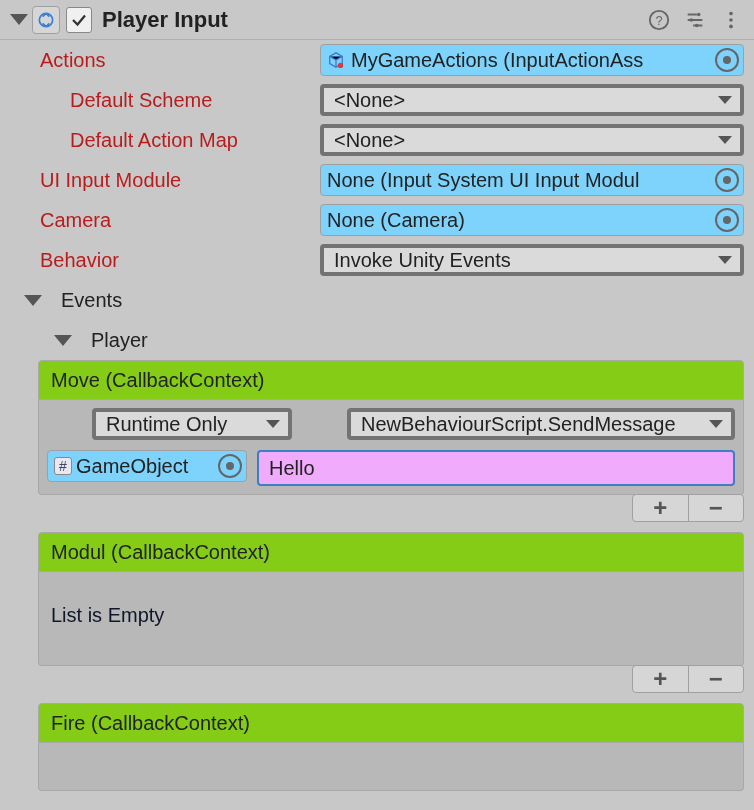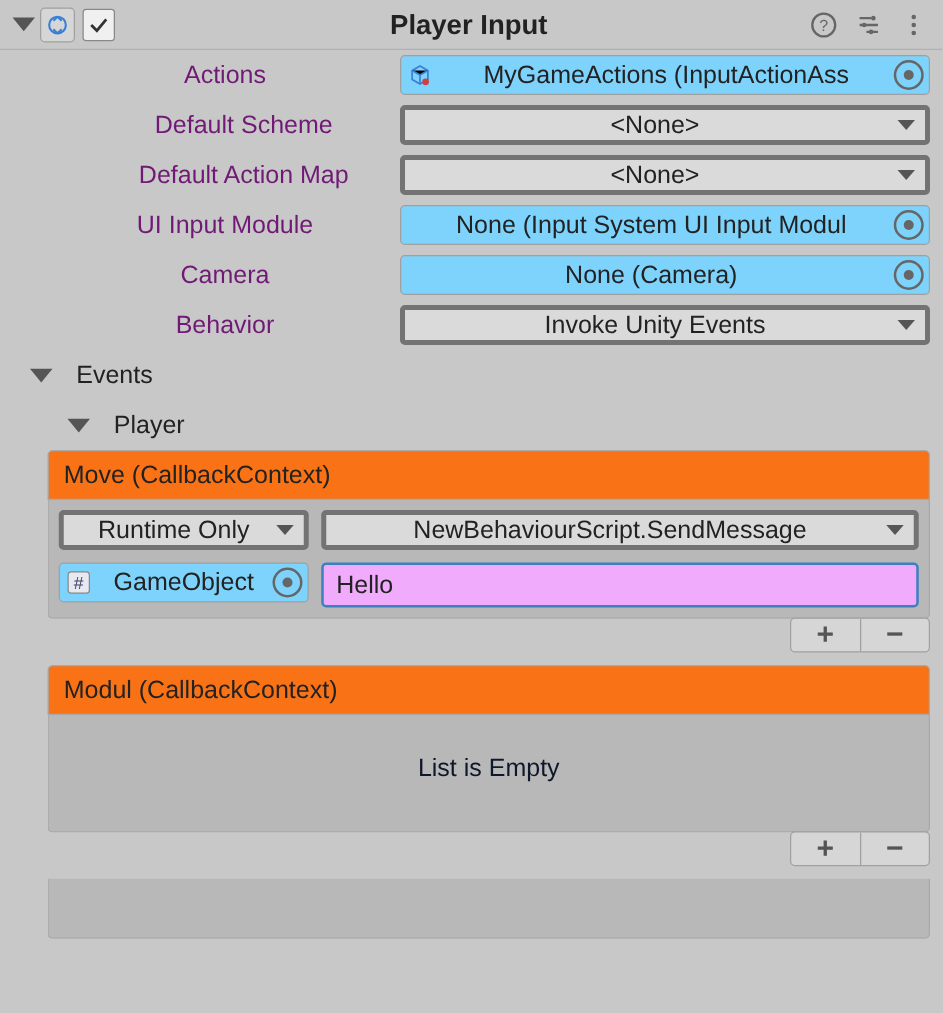--- a/index.html
+++ b/index.html
@@ -1,18 +1,18 @@
 <!DOCTYPE html>
 <html><head>
 <meta charset="utf-8">
 <style>
 * { box-sizing: border-box; margin: 0; padding: 0; font-family: Arial, Helvetica, sans-serif; }
 body { background: #c8c8c8; width: 754px; height: 810px; overflow: hidden; font-size: 20px; color: #222; }
 
-.panel { background: #c8c8c8; text-align: center; }
+.panel { background: #c8c8c8; }
 
 
 .header {
   display: flex; align-items: center; height: 40px; padding: 2px 6px;
   border-bottom: 1px solid #b0b0b0;
 }
 .fold { width: 0; height: 0; border-left: 9px solid transparent; border-right: 9px solid transparent; border-top: 11px solid #555; margin: 0 4px; }
 .script-icon {
   width: 28px; height: 28px; border: 1px solid #a0a0a0; border-radius: 4px;
   display: flex; align-items: center; justify-content: center; margin-right: 6px;
@@ -24,21 +24,21 @@
   background: #f0f0f0; display: flex; align-items: center; justify-content: center;
   margin-right: 10px;
 }
 .checkbox svg { width: 18px; height: 18px; }
 .header-title { font-weight: bold; font-size: 22px; flex: 1; }
 .header-right { display: flex; gap: 14px; align-items: center; margin-right: 6px; }
 .hdr-icon { width: 22px; height: 22px; color: #555; display:flex;align-items:center;justify-content:center; }
 
 
 .prop-row { display: flex; align-items: center; height: 40px; padding: 0 10px; }
-.prop-row .label { color: #701a75; }
+.prop-row .label { color: #b91c1c; }
 .prop-row.level0 .label { padding-left: 30px; width: 310px; }
 .prop-row.level1 .label { padding-left: 60px; width: 310px; }
 .prop-row .field { flex: 1; }
 
 
 .objfield {
   background: #7dd3fc; border: 1px solid #a0a0a0; border-radius: 4px;
   height: 32px; display: flex; align-items: center; padding: 0 4px 0 6px;
   overflow: hidden; white-space: nowrap;
 }
@@ -59,30 +59,30 @@
   overflow: hidden; white-space: nowrap;
 }
 .dropdown .txt { flex:1; overflow:hidden; }
 .dropdown .arrow { width:0;height:0;border-left:7px solid transparent;border-right:7px solid transparent;border-top:8px solid #555; flex-shrink:0; margin-left:4px;}
 .evhead { display:flex; align-items:center; height:40px;gap:15px; }
 .evhead .fold { margin-right: 4px; }
 
 
 .evblock { margin: 0 10px 0 38px; }
 .evtitle {
-  background: #f97316; border:1px solid #a8a8a8; border-radius:4px 4px 0 0;
+  background: #84cc16; border:1px solid #a8a8a8; border-radius:4px 4px 0 0;
   height: 40px; display:flex; align-items:center; padding: 0 12px;
 }
 .evbody {
   background: #b8b8b8; border:1px solid #a8a8a8; border-top:none; border-radius:0 0 4px 4px;
   padding: 8px;
 }
 .evbody.empty .emptytxt { color: #0f172a; padding: 24px 4px 30px 4px; }
 .evbody .row1 { display:flex; gap:10px; margin-bottom:10px; }
-.evbody .row1 .dropdown { flex:1; }
+.evbody .row1 .dropdown { flex:1;margin-left:45px; }
 .evbody .row1 .dropdown.small { flex: 0 0 200px; }
 .evbody .row2 { display:flex; gap:10px; }
 .evbody .row2 .objfield.small { flex: 0 0 200px; }
 .evbody .row2 .textinput { flex:1; }
 
 .hash-icon{width:18px;height:18px;border:1px solid #888;border-radius:3px;display:flex;align-items:center;justify-content:center;font-size:14px;color:#446;margin-right:4px;background:#e8e8f0;flex-shrink:0;}
 
 .textinput {
   background: #f0abfc; border: 2px solid #3e7fc1; border-radius: 4px;
   height: 36px; padding: 0 10px; display:flex; align-items:center;
@@ -250,16 +250,19 @@
     </div>
     <div class="evfooter">
       <div class="pmbox">
         <div>+</div>
         <div>−</div>
       </div>
     </div>
   </div>
 
   <div class="evblock" style="margin-top:6px;">
+    <div class="evtitle">
+      <span>Fire (CallbackContext)</span>
+    </div>
     <div class="evbody empty" style="height:48px;"></div>
   </div>
 
 </div>
 
 </body></html>

